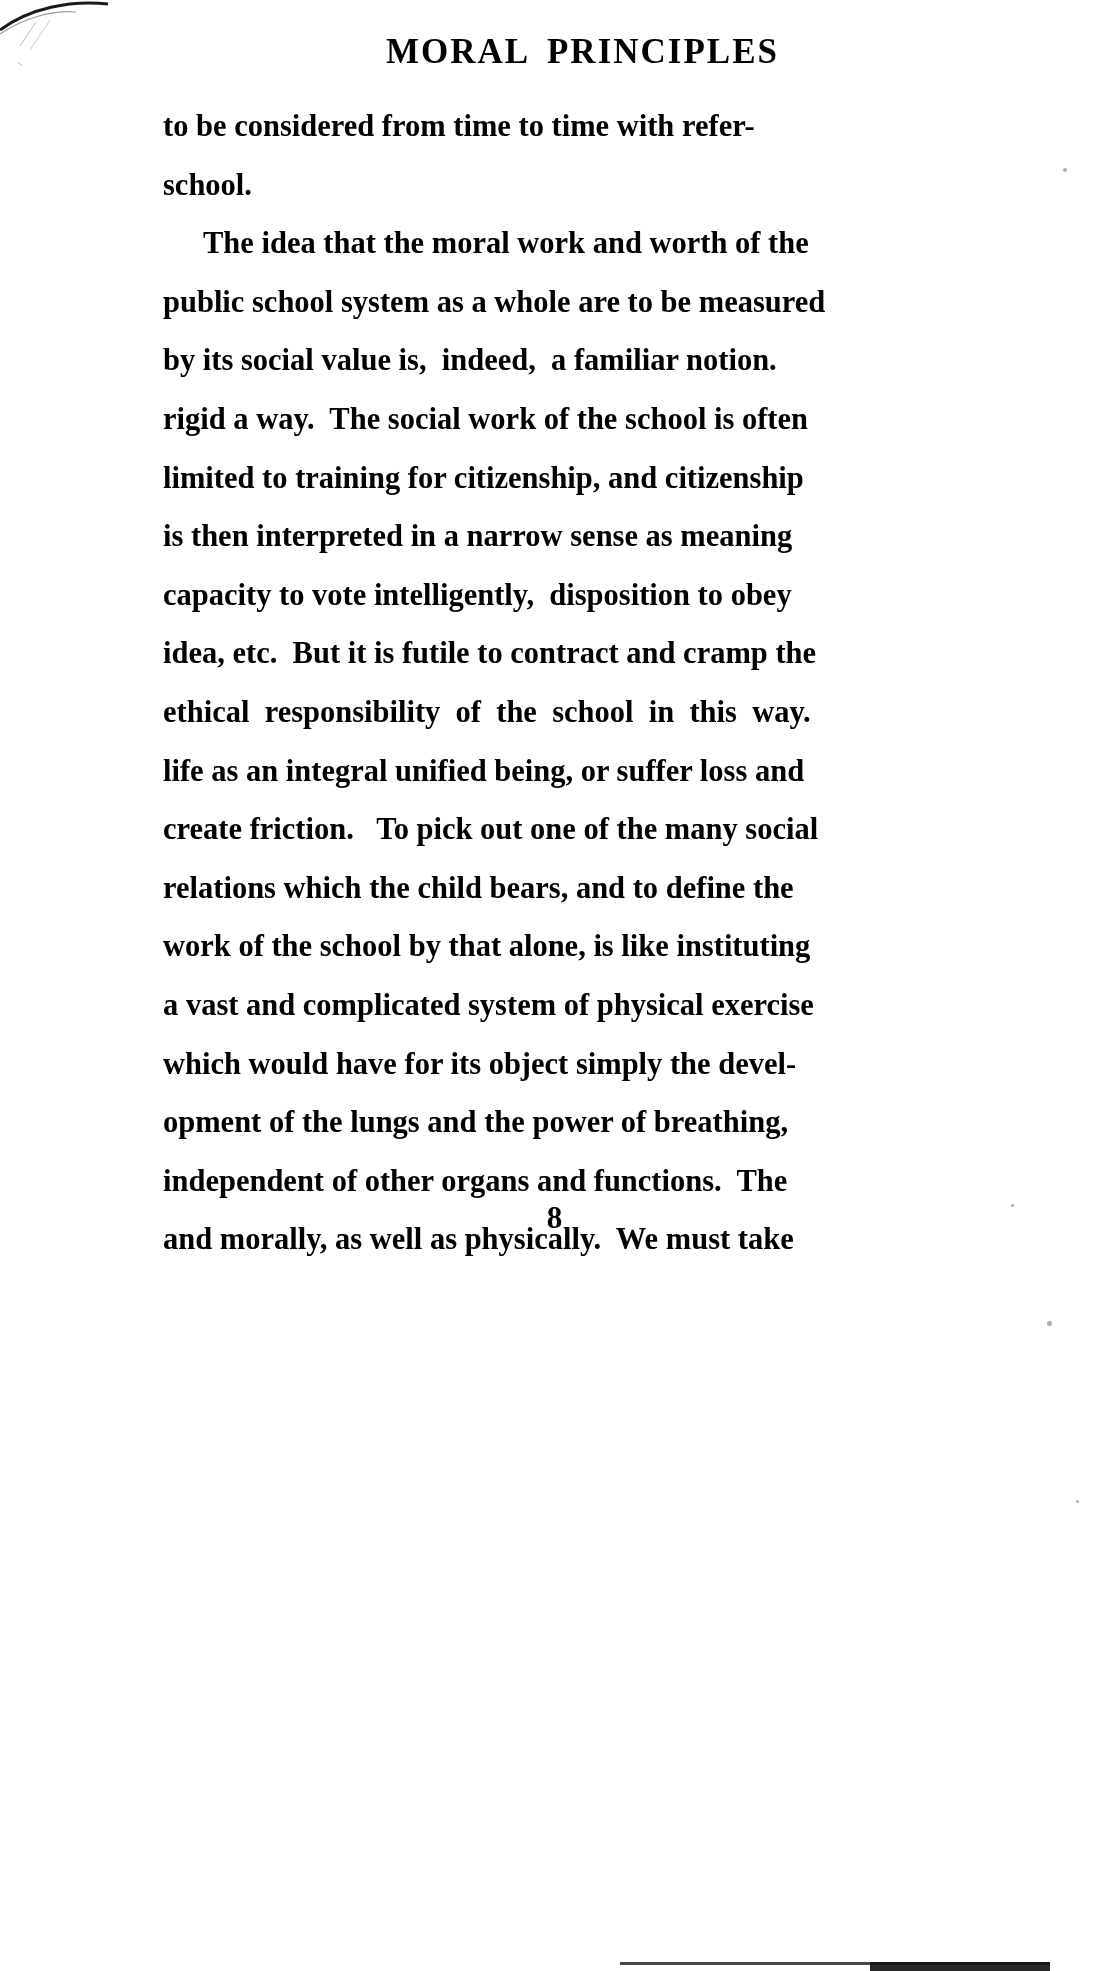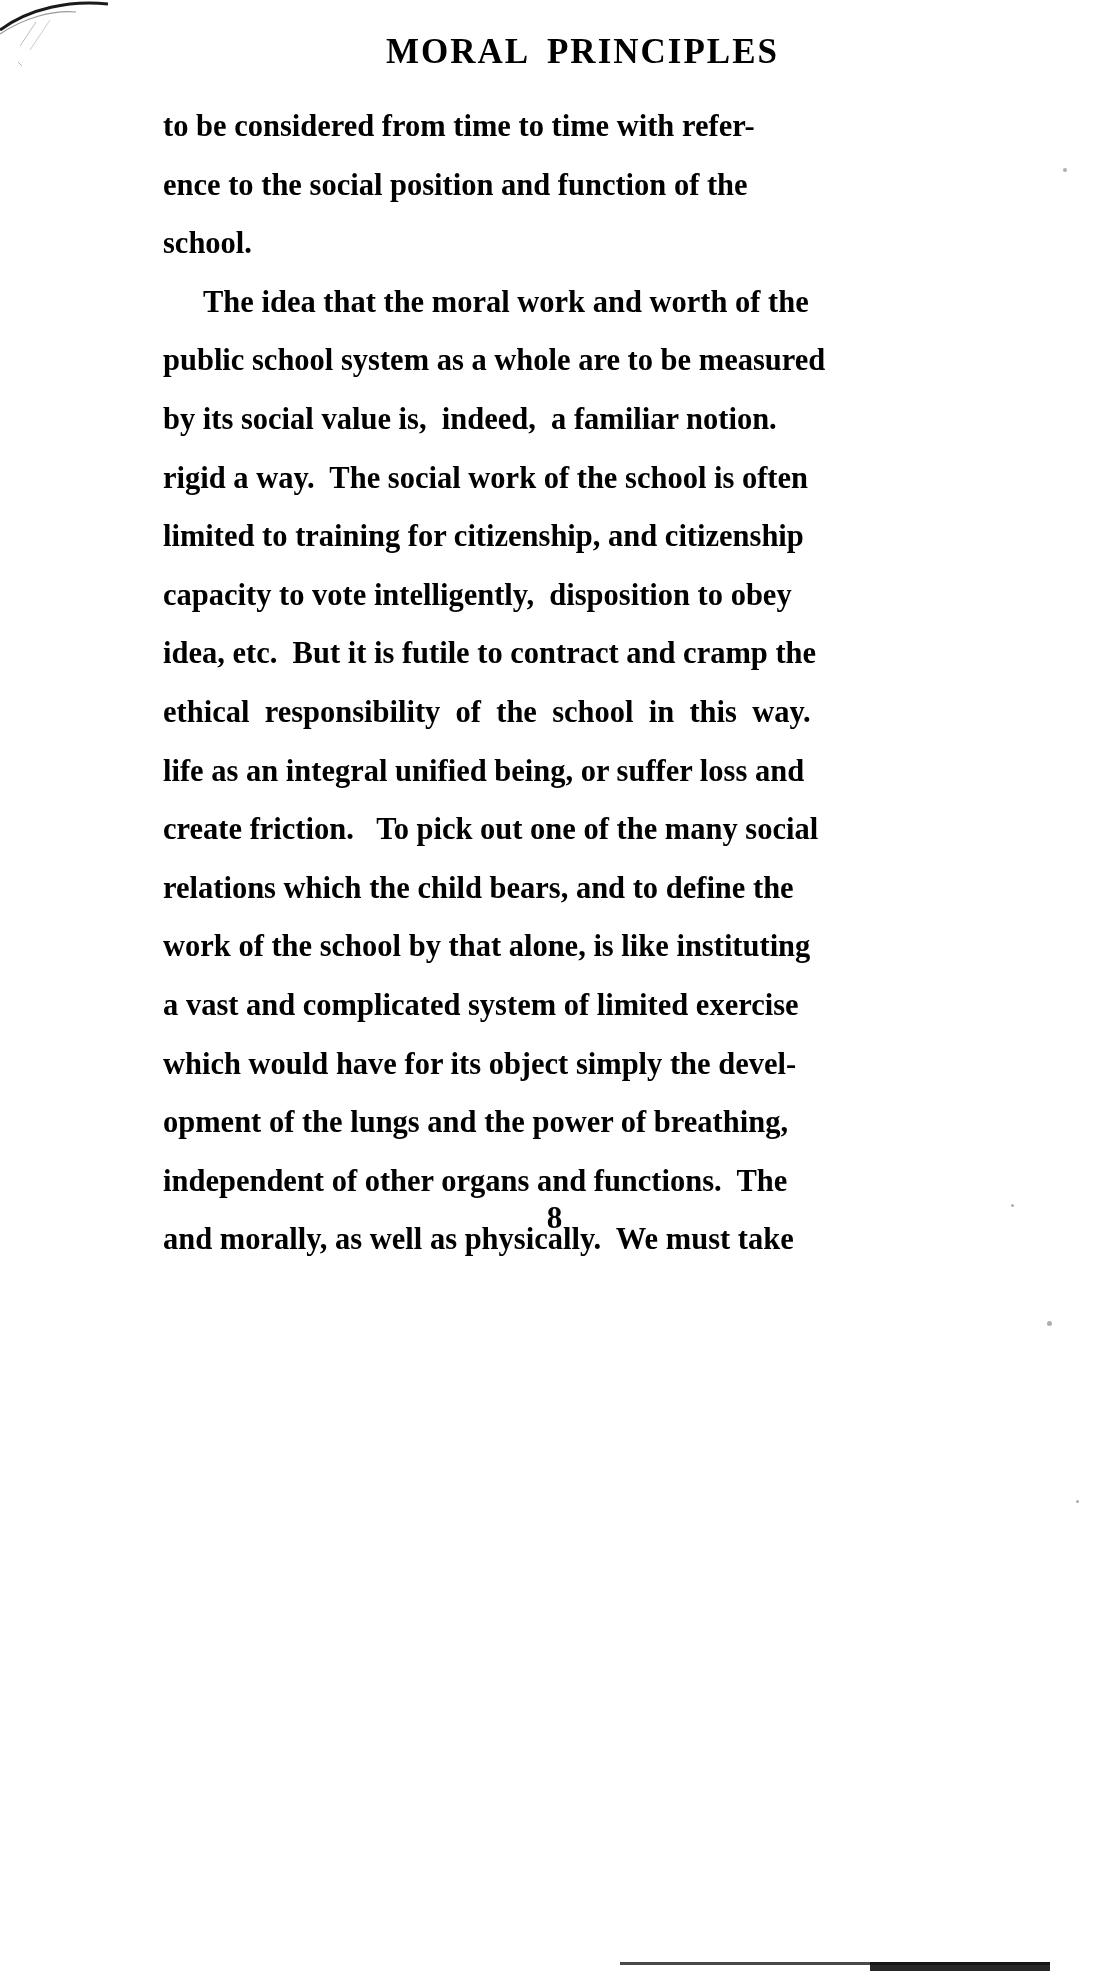--- a/index.html
+++ b/index.html
@@ -116,35 +116,35 @@
 
   <div class="speck" style="left:1063px; top:168px; width:4px; height:4px;"></div>
   <div class="speck" style="left:1047px; top:1321px; width:5px; height:5px;"></div>
   <div class="speck" style="left:1076px; top:1500px; width:3px; height:3px;"></div>
   <div class="speck" style="left:1011px; top:1204px; width:3px; height:3px;"></div>
 
   <div class="running-head">MORAL  PRINCIPLES</div>
 
   <div class="body-text">
     <span class="line">to be considered from time to time with refer-</span>
-    <span class="line">ence to the social position and function of the</span>
     <span class="line">school.</span>
     <span class="line" style="text-indent:40px;">The idea that the moral work and worth of the</span>
     <span class="line">public school system as a whole are to be measured</span>
     <span class="line">by its social value is,  indeed,  a familiar notion.</span>
     <span class="line">rigid a way.  The social work of the school is often</span>
     <span class="line">limited to training for citizenship, and citizenship</span>
+    <span class="line">is then interpreted in a narrow sense as meaning</span>
     <span class="line">capacity to vote intelligently,  disposition to obey</span>
     <span class="line">idea, etc.  But it is futile to contract and cramp the</span>
     <span class="line">ethical  responsibility  of  the  school  in  this  way.</span>
     <span class="line">life as an integral unified being, or suffer loss and</span>
     <span class="line">create friction.   To pick out one of the many social</span>
     <span class="line">relations which the child bears, and to define the</span>
     <span class="line">work of the school by that alone, is like instituting</span>
-    <span class="line">a vast and complicated system of limited exercise</span>
+    <span class="line">a vast and complicated system of physical exercise</span>
     <span class="line">which would have for its object simply the devel-</span>
     <span class="line">opment of the lungs and the power of breathing,</span>
     <span class="line">independent of other organs and functions.  The</span>
     <span class="line">and morally, as well as physically.  We must take</span>
   </div>
 
   <div class="folio">8</div>
 
   <div class="scan-edge-bottom"></div>
   <div class="scan-edge-bottom2"></div>

